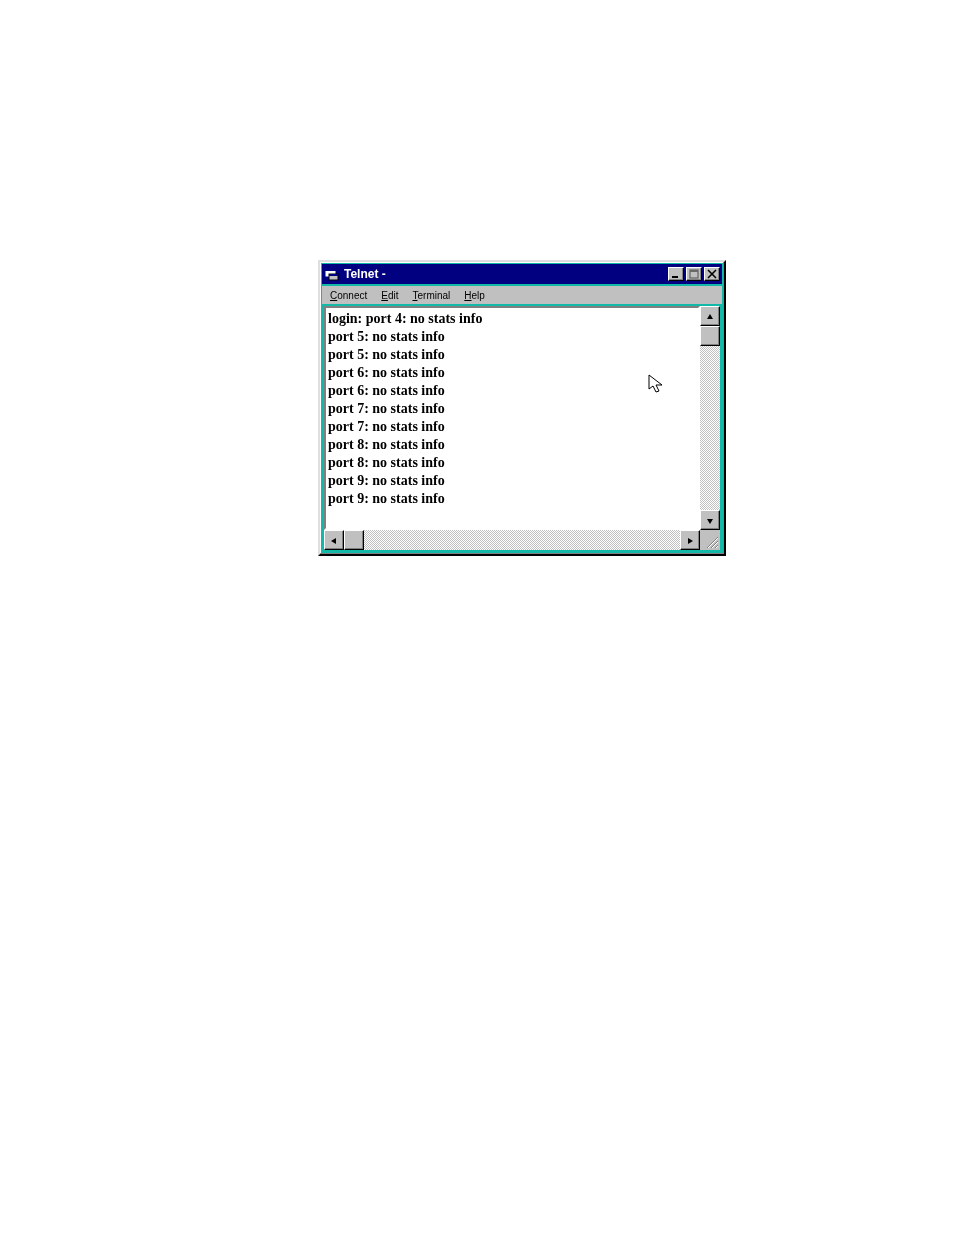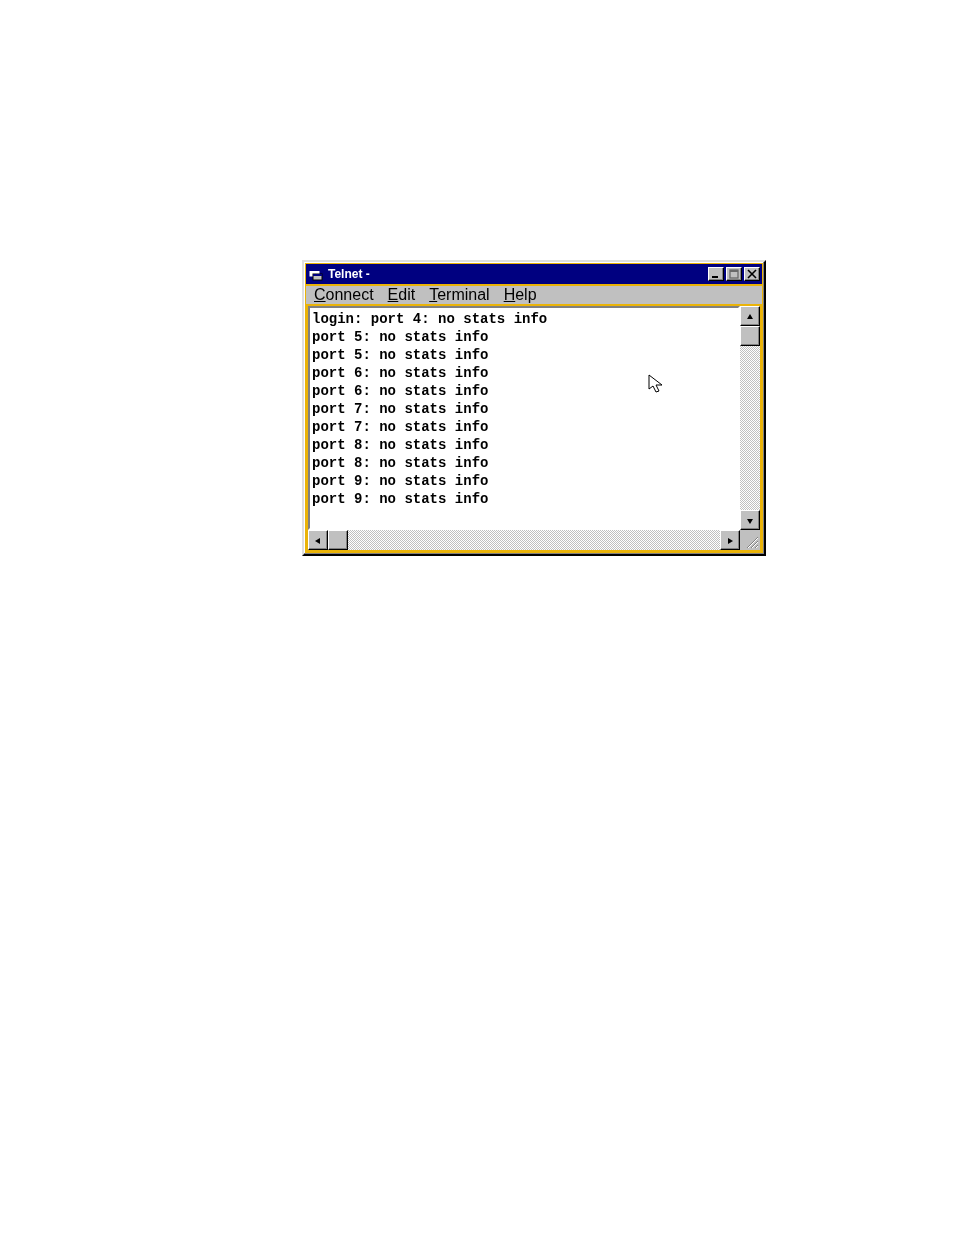--- a/index.html
+++ b/index.html
@@ -14,25 +14,25 @@
   .page {
     position: relative;
     width: 954px;
     height: 1235px;
   }
 
   
 
   .window {
     position: absolute;
-    left: 302px;
+    left: 318px;
     top: 260px;
-    width: 464px;
+    width: 408px;
     height: 296px;
-    background: #eab308;
+    background: #14b8a6;
     border-top: 2px solid #dfdfdf;
     border-left: 2px solid #dfdfdf;
     border-right: 2px solid #000000;
     border-bottom: 2px solid #000000;
     box-shadow: inset -1px -1px 0 #808080, inset 1px 1px 0 #ffffff;
     box-sizing: border-box;
   }
 
   
 
@@ -100,21 +100,21 @@
 
   
 
   .menubar {
     display: flex;
     align-items: center;
     height: 18px;
     margin: 0 2px;
     padding: 0 2px;
     background: #c0c0c0;
-    font-size: 16px;
+    font-size: 10px;
     color: #000000;
   }
 
   .menu-item {
     padding: 1px 8px 1px 6px;
     white-space: nowrap;
   }
 
   .menu-item .ul {
     text-decoration: underline;
@@ -136,21 +136,21 @@
     top: 0;
     right: 20px;   
     bottom: 20px;  
     background: #ffffff;
     border-top: 2px solid #808080;
     border-left: 2px solid #808080;
     border-right: 2px solid #ffffff;
     border-bottom: 2px solid #ffffff;
     box-sizing: border-box;
     overflow: hidden;
-    font-family: Liberation Mono, monospace;
+    font-family: Liberation Serif, serif;
     font-size: 14px;
     font-weight: bold;
     line-height: 18px;
     color: #000000;
     padding: 2px 2px 0 2px;
   }
 
   .term-line {
     white-space: pre;
   }

